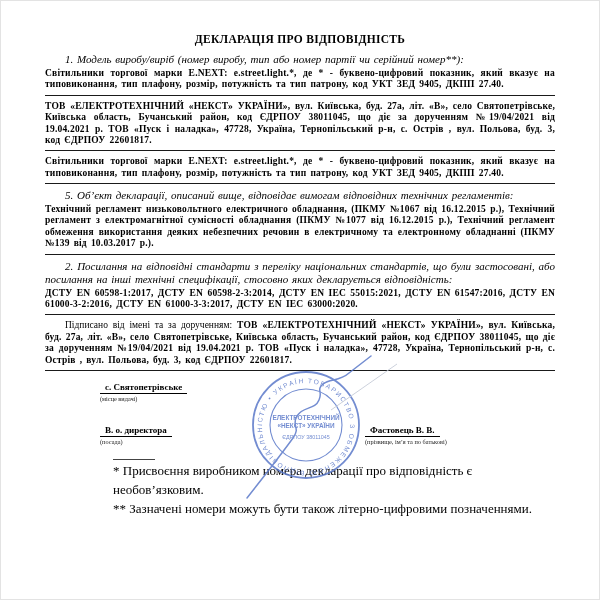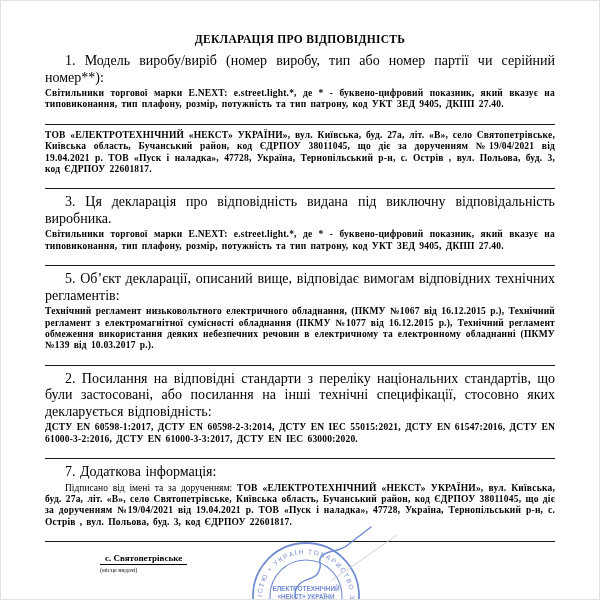--- a/index.html
+++ b/index.html
@@ -8,27 +8,27 @@
     box-sizing:border-box; width:600px; height:600px;
     padding:32px 44px 8px 44px;
     border:1px solid #e3e3e3; background:#fff;
     position:relative; overflow:hidden;
   }
   .title {
     font-size:11.5px; font-weight:bold; text-align:center;
     letter-spacing:.3px; margin:0 0 8px 0;
   }
   .para {
-    font-size:14px; line-height:1.18; text-align:justify;
-    text-indent:20px; margin:3px 0 2px 0; word-spacing:1px;
+    font-size:11px; line-height:1.18; text-align:justify;
+    text-indent:20px; margin:3px 0 2px 0; word-spacing:1px;font-style:italic;
   }
   .value {
     font-size:9.5px; font-weight:bold; line-height:1.2; text-align:justify;
     letter-spacing:.2px; word-spacing:1.5px;
-    margin:1px 0 5px 0; padding-bottom:13px; border-bottom:1px solid #1a1a1a;
+    margin:1px 0 5px 0; padding-bottom:4px; border-bottom:1px solid #1a1a1a;
   }
   .value .lead { font-weight:normal; letter-spacing:0; }
   .mixed { text-indent:20px; }
 
   .sig-area { position:relative; margin-top:5px; height:76px; }
   .sig-row { display:flex; justify-content:space-between; }
   .sig-row.second { margin-top:17px; }
   .sig-cell { text-align:left; }
   .sig-cell.left  { width:170px; margin-left:55px; }
   .sig-cell.right { width:190px; }
@@ -53,41 +53,49 @@
 
 <div class="page">
 
   <h1 class="title">ДЕКЛАРАЦІЯ ПРО ВІДПОВІДНІСТЬ</h1>
 
   <p class="para">1. Модель виробу/виріб (номер виробу, тип або номер партії чи серійний номер**):</p>
   <div class="value">Світильники торгової марки E.NEXT: e.street.light.*, де * - буквено-цифровий показник, який вказує на типовиконання, тип плафону, розмір, потужність та тип патрону, код УКТ ЗЕД 9405, ДКПП 27.40.</div>
 
   <div class="value">ТОВ «ЕЛЕКТРОТЕХНІЧНИЙ «НЕКСТ» УКРАЇНИ», вул. Київська, буд. 27а, літ. «В», село Святопетрівське, Київська область, Бучанський район, код ЄДРПОУ 38011045, що діє за дорученням №19/04/2021 від 19.04.2021 р. ТОВ «Пуск і наладка», 47728, Україна, Тернопільський р-н, с. Острів , вул. Польова, буд. 3, код ЄДРПОУ 22601817.</div>
 
-  <p class="para">3. Ця декларація про відповідність видана під виключну відповідальність виробника.</p>
 
   <div class="value">Світильники торгової марки E.NEXT: e.street.light.*, де * - буквено-цифровий показник, який вказує на типовиконання, тип плафону, розмір, потужність та тип патрону, код УКТ ЗЕД 9405, ДКПП 27.40.</div>
 
   <p class="para">5. Об’єкт декларації, описаний вище, відповідає вимогам відповідних технічних регламентів:</p>
   <div class="value">Технічний регламент низьковольтного електричного обладнання, (ПКМУ №1067 від 16.12.2015 р.), Технічний регламент з електромагнітної сумісності обладнання (ПКМУ №1077 від 16.12.2015 р.), Технічний регламент обмеження використання деяких небезпечних речовин в електричному та електронному обладнанні (ПКМУ №139 від 10.03.2017 р.).</div>
 
   <p class="para">2. Посилання на відповідні стандарти з переліку національних стандартів, що були застосовані, або посилання на інші технічні специфікації, стосовно яких декларується відповідність:</p>
   <div class="value">ДСТУ EN 60598-1:2017, ДСТУ EN 60598-2-3:2014, ДСТУ EN IEC 55015:2021, ДСТУ EN 61547:2016, ДСТУ EN 61000-3-2:2016, ДСТУ EN 61000-3-3:2017, ДСТУ EN IEC 63000:2020.</div>
 
-  <p class="para">7. Додаткова інформація:</p>
   <div class="value mixed">
     <span class="lead">Підписано від імені та за дорученням:</span>
     <span>ТОВ «ЕЛЕКТРОТЕХНІЧНИЙ «НЕКСТ» УКРАЇНИ», вул. Київська, буд. 27а, літ. «В», село Святопетрівське, Київська область, Бучанський район, код ЄДРПОУ 38011045, що діє за дорученням №19/04/2021 від 19.04.2021 р. ТОВ «Пуск і наладка», 47728, Україна, Тернопільський р-н, с. Острів , вул. Польова, буд. 3, код ЄДРПОУ 22601817.</span>
   </div>
 
   <div class="sig-area">
     <div class="sig-row">
       <div class="sig-cell left">
         <div class="sig-value">с. Святопетрівське</div>
         <div class="sig-caption">(місце видачі)</div>
+      </div>
+    </div>
+    <div class="sig-row second">
+      <div class="sig-cell left">
+        <div class="sig-value">В. о. директора</div>
+        <div class="sig-caption">(посада)</div>
+      </div>
+      <div class="sig-cell right">
+        <div class="sig-value">Фастовець В. В.</div>
+        <div class="sig-caption">(прізвище, ім’я та по батькові)</div>
       </div>
     </div>
 
     <svg class="stamp-svg" viewBox="0 0 170 156" xmlns="http://www.w3.org/2000/svg">
       <defs>
         <path id="ringPath" d="M 75 33 A 44 44 0 1 1 74.9 33"></path>
       </defs>
       <g stroke="currentColor" fill="none">
         <circle cx="75" cy="77" r="53" stroke-width="1.8"></circle>
         <circle cx="75" cy="77" r="36" stroke-width="1.1"></circle>

